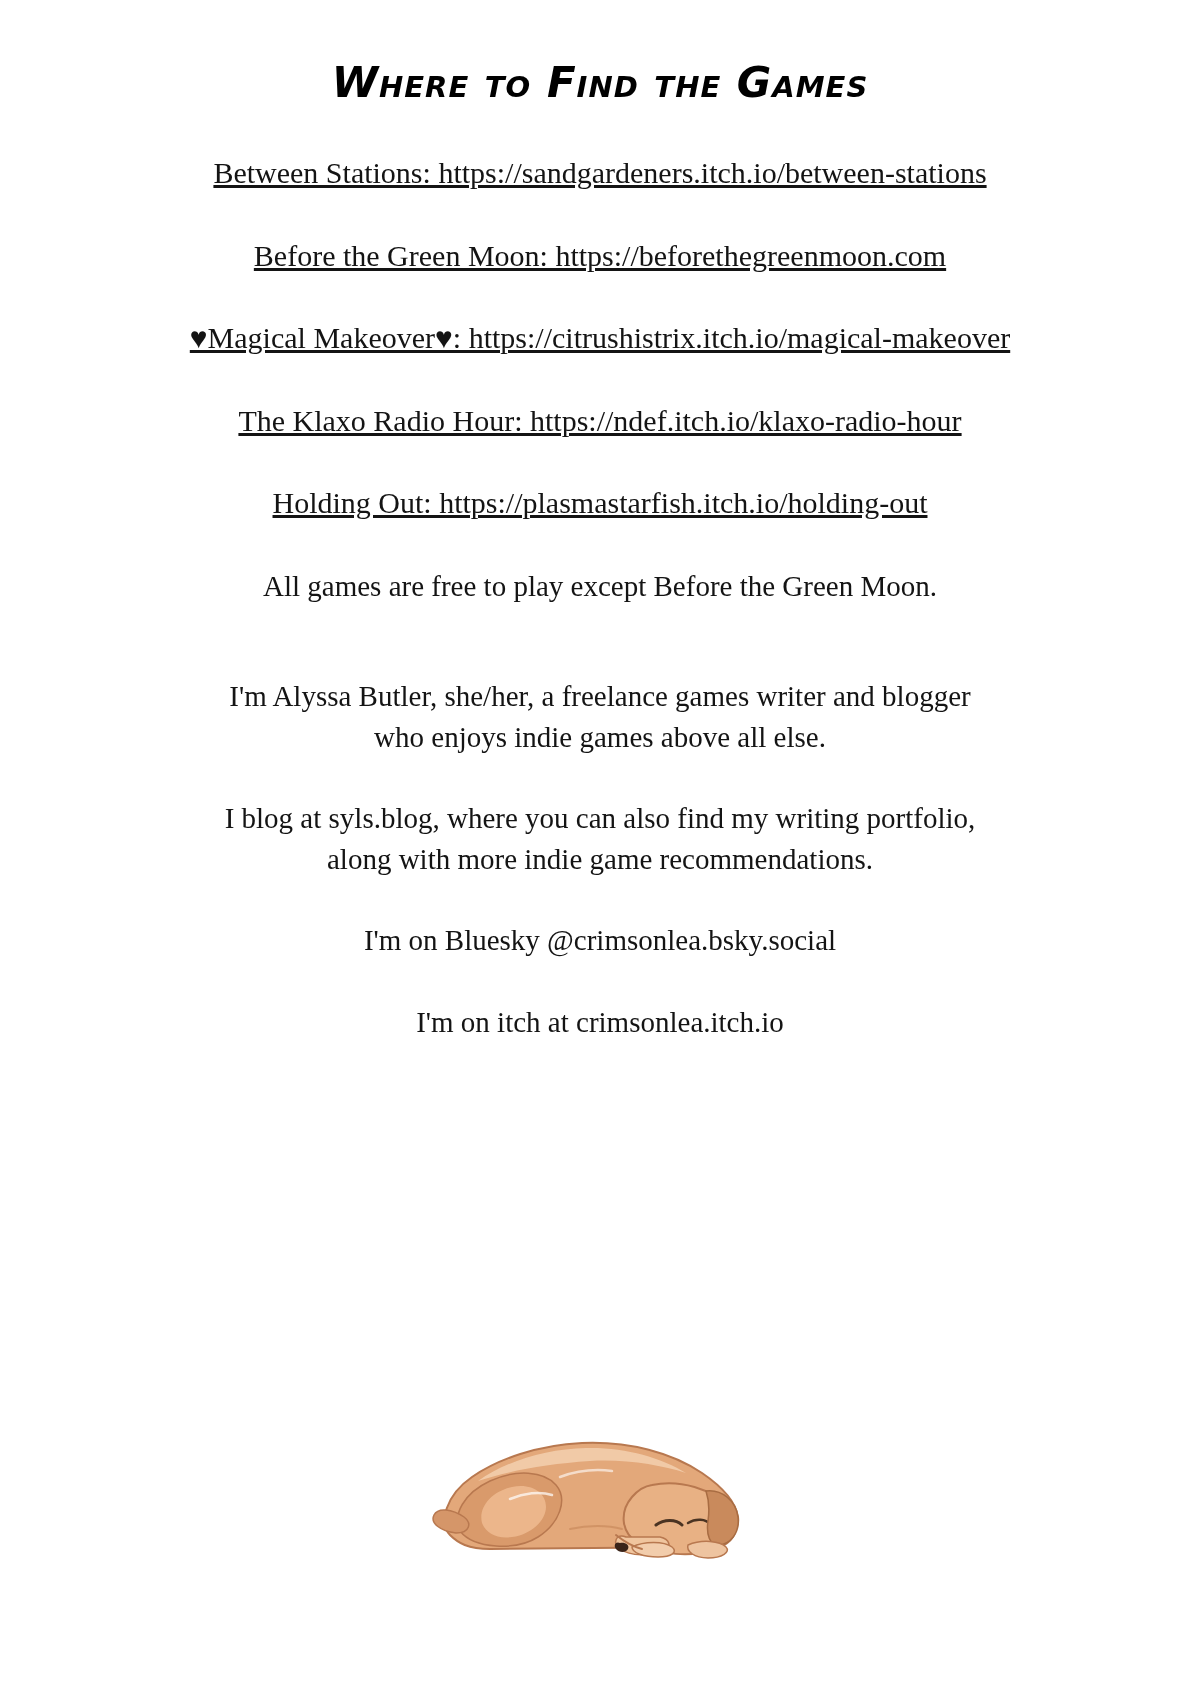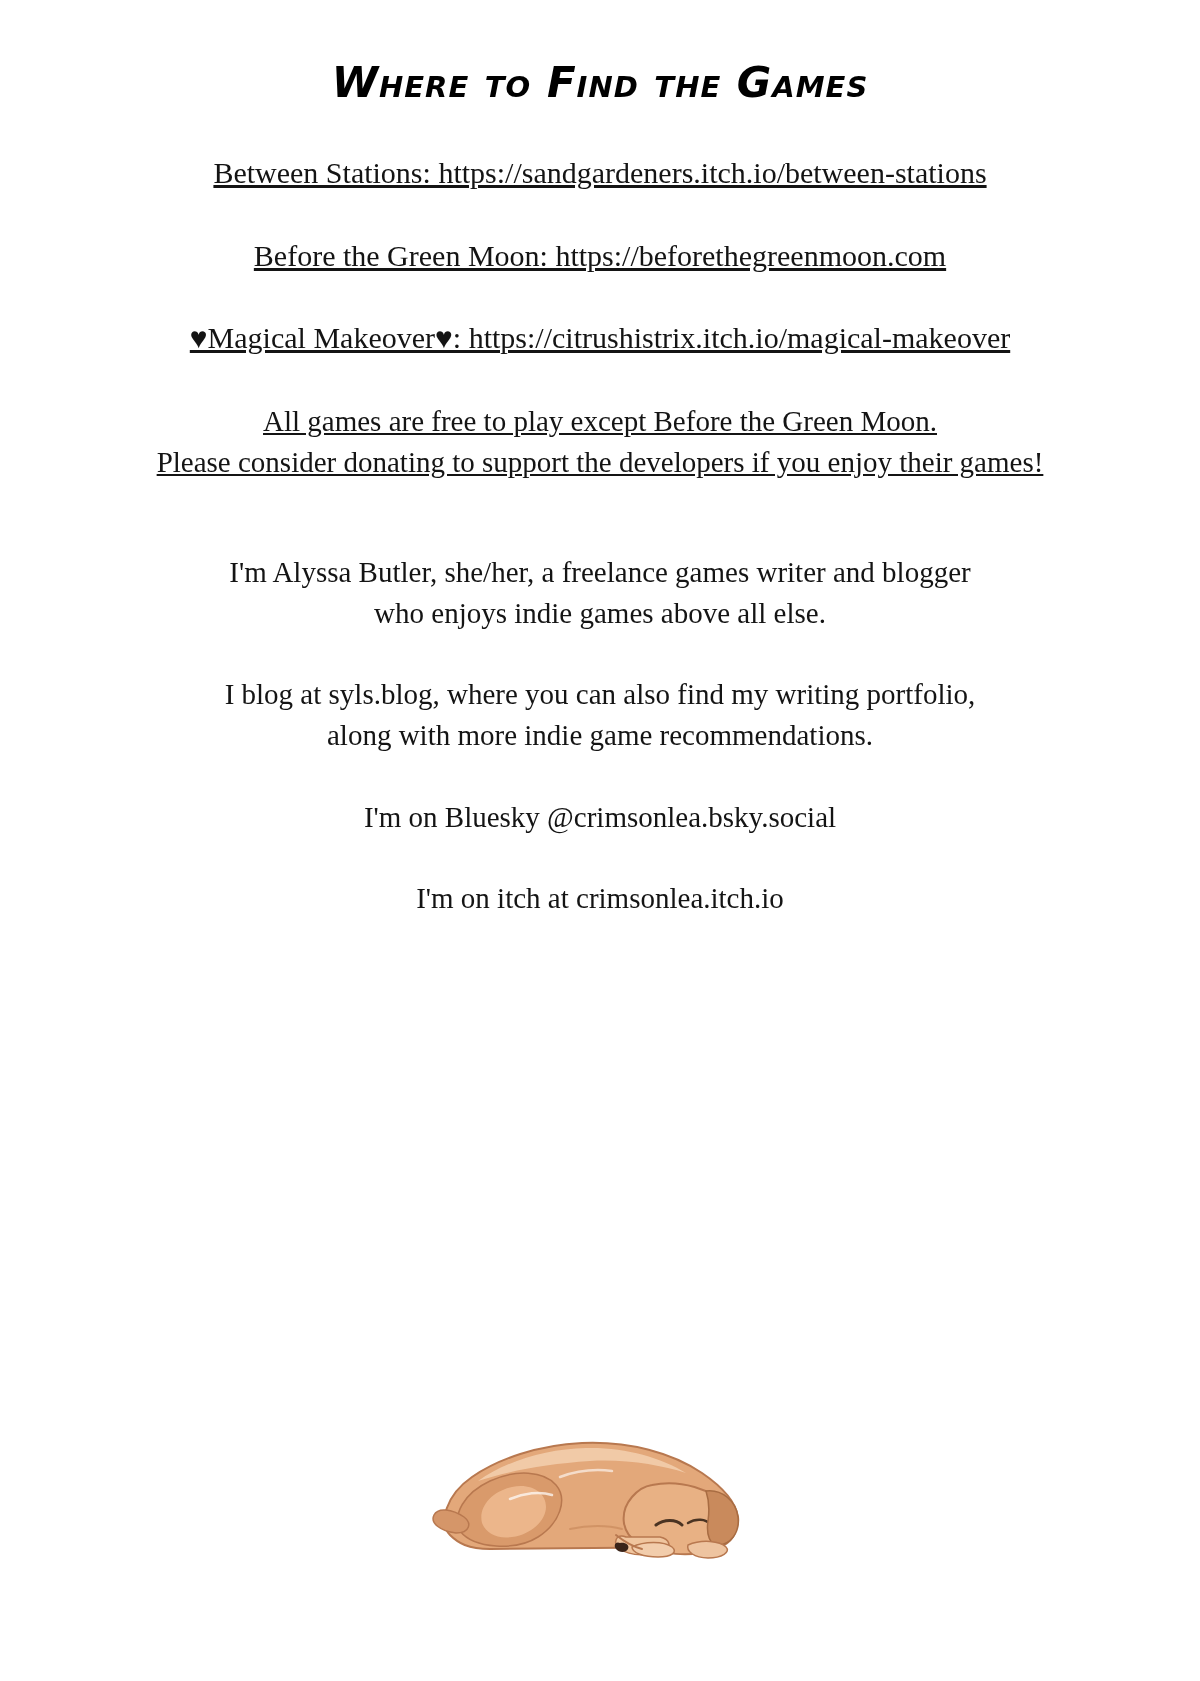--- a/index.html
+++ b/index.html
@@ -51,21 +51,20 @@
     margin-bottom: 42px;
     color: #141414;
     text-decoration: underline;
   }
   .note {
     text-align: center;
     font-size: 29px;
     line-height: 1.42;
     margin-top: 4px;
     color: #141414;
-    text-decoration: underline;
   }
   .about-block {
     margin-top: 18px;
     font-family: Liberation Serif, serif;
   }
   .about-para {
     text-align: center;
     font-size: 29px;
     line-height: 1.42;
     margin-bottom: 40px;
@@ -86,25 +85,26 @@
 <body>
 
 <div class="page">
 
   <h1 class="section-title title-find">Where to Find the Games</h1>
 
   <div class="games-list">
     <div class="game-line">Between Stations: https://sandgardeners.itch.io/between-stations</div>
     <div class="game-line">Before the Green Moon: https://beforethegreenmoon.com</div>
     <div class="game-line">♥Magical Makeover♥: https://citrushistrix.itch.io/magical-makeover</div>
+    <div class="game-line">The Klaxo Radio Hour: https://ndef.itch.io/klaxo-radio-hour</div>
+    <div class="game-line">Holding Out: https://plasmastarfish.itch.io/holding-out</div>
   </div>
 
   <div class="note">
     <div>All games are free to play except Before the Green Moon.</div>
-    <div>Please consider donating to support the developers if you enjoy their games!</div>
   </div>
 
   <div class="spacer-2"></div>
 
 
   <div class="about-block">
     <p class="about-para">I'm Alyssa Butler, she/her, a freelance games writer and blogger<br>who enjoys indie games above all else.</p>
     <p class="about-para">I blog at syls.blog, where you can also find my writing portfolio,<br>along with more indie game recommendations.</p>
     <p class="about-para">I'm on Bluesky @crimsonlea.bsky.social</p>
     <p class="about-para">I'm on itch at crimsonlea.itch.io</p>

